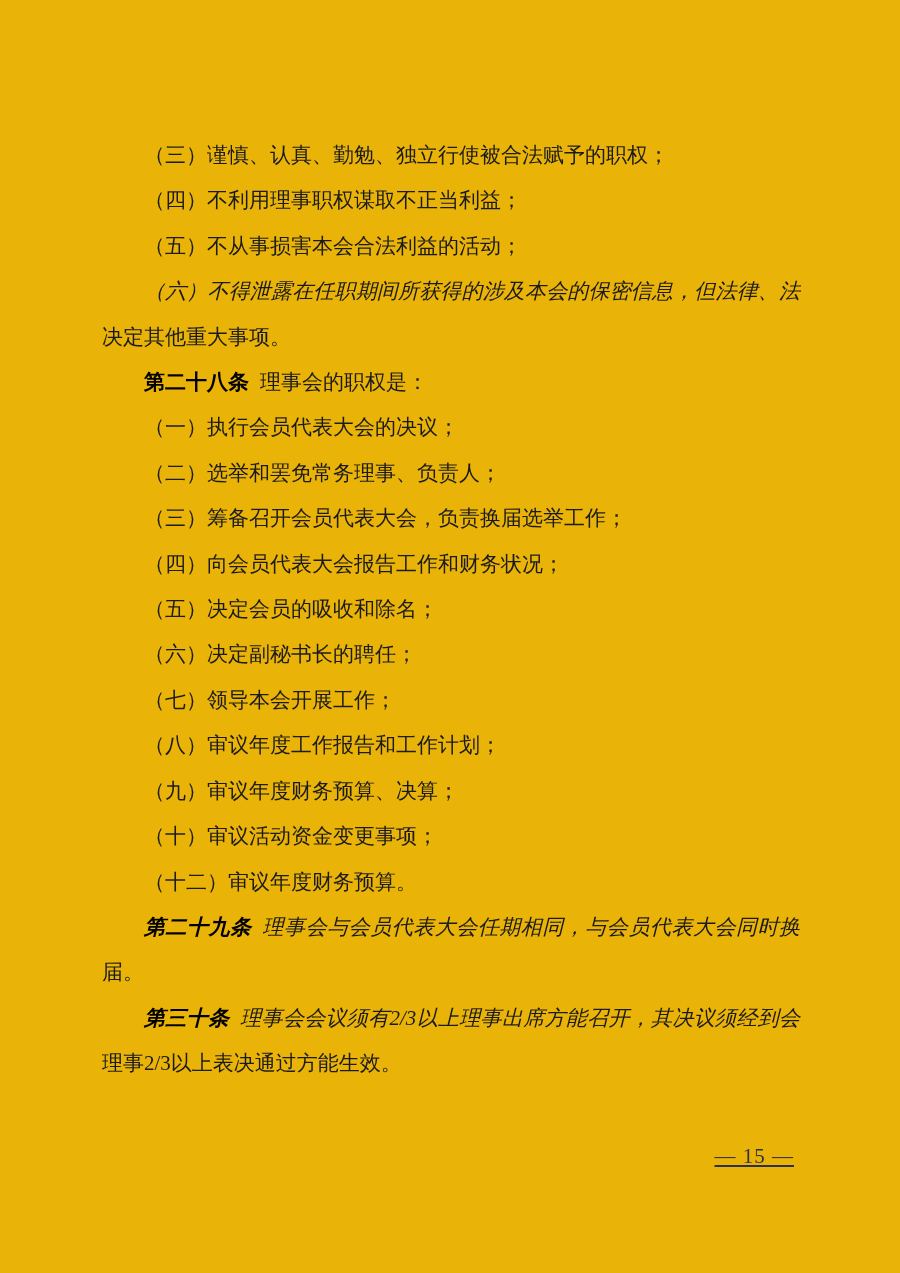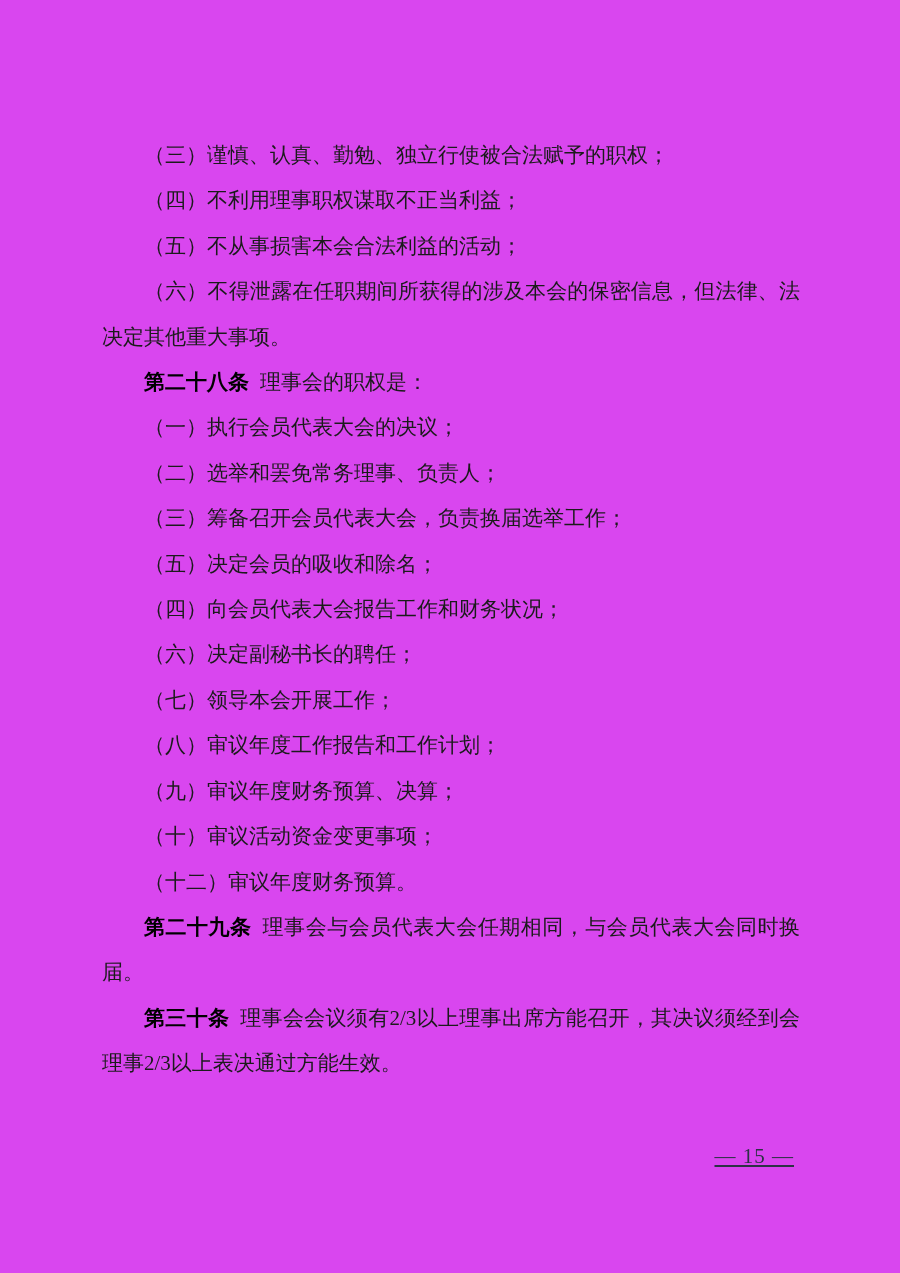--- a/index.html
+++ b/index.html
@@ -11,41 +11,42 @@
     width: 900px;
     height: 1273px;
     position: relative;
     overflow: hidden;
     font-family: "Liberation Serif", "DejaVu Serif", serif;
     color: #1b1b1b;
   }
   .page {
     position: absolute;
     inset: 0;
-    background: #d946ef;
+    background: #eab308;
   }
   .text-block {
     position: absolute;
     left: 102px;
     top: 133px;
     width: 698px;
     font-size: 21px;
     line-height: 45.4px;
     text-align: left;
   }
   p.line {
     margin: 0;
     padding: 0;
   }
   .indent {
     text-indent: 42px;
   }
   .fill {
     text-align: justify;
     text-align-last: justify;
+    font-style: italic;
   }
   .art {
     font-weight: bold;
     color: #000000;
     margin-right: 11px;
   }
   .footer {
     position: absolute;
     top: 1143px;
     right: 106px;
@@ -67,22 +68,22 @@
     <p class="line indent"><span>（五）不从事损害本会合法利益的活动；</span></p>
 
     <p class="line indent fill"><span>（六）不得泄露在任职期间所获得的涉及本会的保密信息，但法律、法</span></p>
     <p class="line"><span>决定其他重大事项。</span></p>
 
     <p class="line indent"><b class="art">第二十八条</b><span>理事会的职权是：</span></p>
 
     <p class="line indent"><span>（一）执行会员代表大会的决议；</span></p>
     <p class="line indent"><span>（二）选举和罢免常务理事、负责人；</span></p>
     <p class="line indent"><span>（三）筹备召开会员代表大会，负责换届选举工作；</span></p>
+    <p class="line indent"><span>（四）向会员代表大会报告工作和财务状况；</span></p>
     <p class="line indent"><span>（五）决定会员的吸收和除名；</span></p>
-    <p class="line indent"><span>（四）向会员代表大会报告工作和财务状况；</span></p>
     <p class="line indent"><span>（六）决定副秘书长的聘任；</span></p>
     <p class="line indent"><span>（七）领导本会开展工作；</span></p>
     <p class="line indent"><span>（八）审议年度工作报告和工作计划；</span></p>
     <p class="line indent"><span>（九）审议年度财务预算、决算；</span></p>
     <p class="line indent"><span>（十）审议活动资金变更事项；</span></p>
     <p class="line indent"><span>（十二）审议年度财务预算。</span></p>
 
     <p class="line indent fill"><b class="art">第二十九条</b><span>理事会与会员代表大会任期相同，与会员代表大会同时换</span></p>
     <p class="line"><span>届。</span></p>
 

